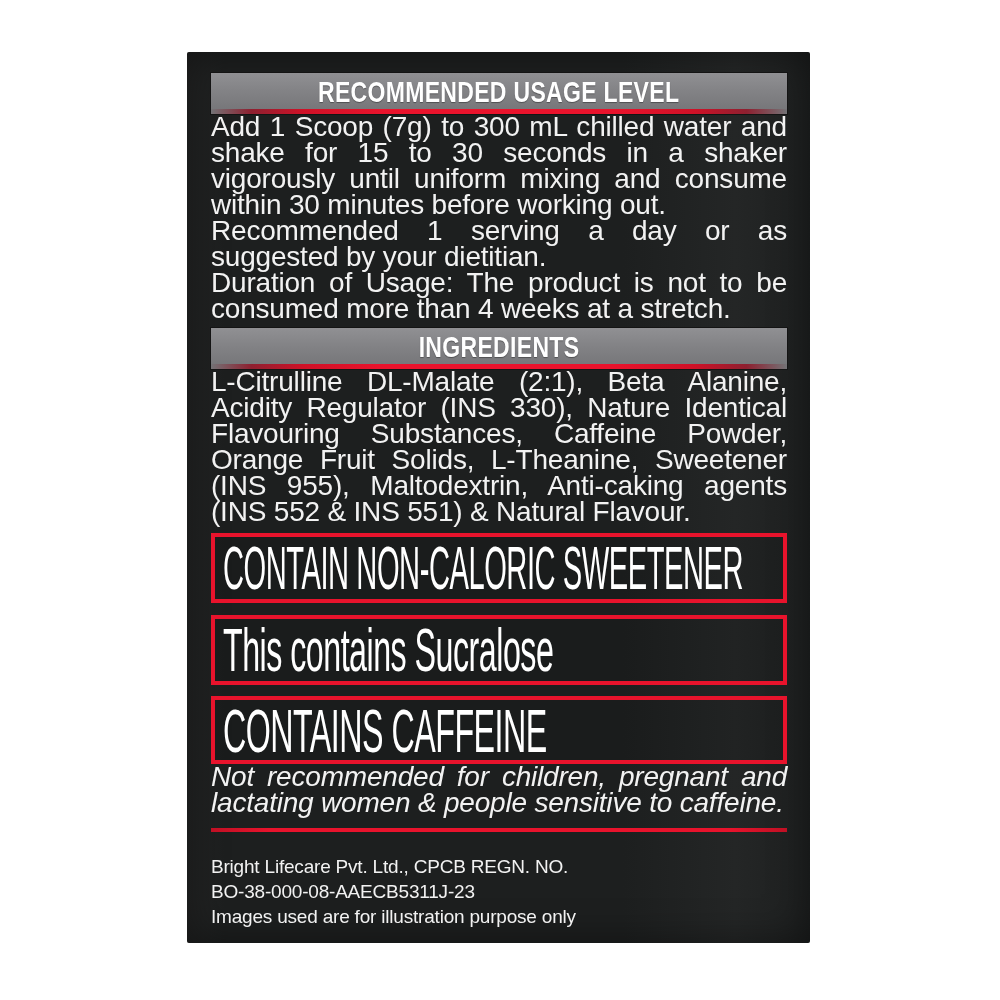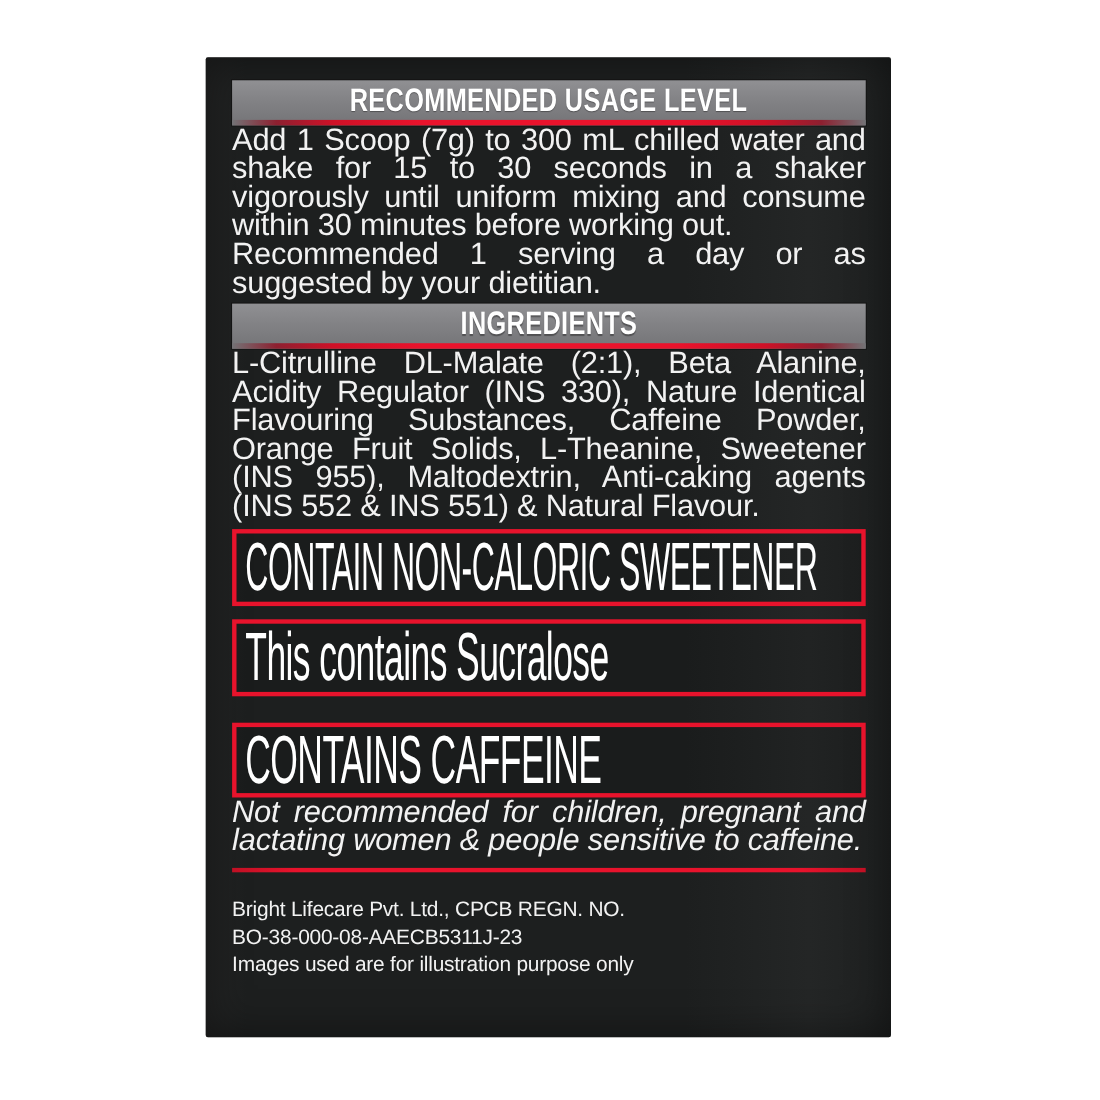--- a/index.html
+++ b/index.html
@@ -58,21 +58,21 @@
   .warnbox{
     height:70px;
     border:4px solid #e8132c;
     box-sizing:border-box;
     display:flex;align-items:flex-start;
     padding-left:8px;
     background:rgba(0,0,0,0.08);
   }
   .wb1{margin-top:8px;}
   .wb2{margin-top:12px;}
-  .wb3{margin-top:24px;height:68px;}
+  .wb3{margin-top:11px;height:68px;}
   .warn-text{
     color:#ffffff;
     font-size:62px;
     line-height:1;
     white-space:nowrap;
     transform-origin:left center;
     letter-spacing:-1px;
   }
   .squeeze-caps{transform:scaleX(0.47);}
   .squeeze-mixed{transform:scaleX(0.52);}
@@ -96,20 +96,21 @@
 <div class="stage">
   <div class="panel">
 
     <div class="bar">
       <span class="bar-title">RECOMMENDED USAGE LEVEL</span>
       <div class="bar-redline"></div>
     </div>
 
     <p class="body p1">Add 1 Scoop (7g) to 300 mL chilled water and shake for 15 to 30 seconds in a shaker vigorously until uniform mixing and consume within 30 minutes before working out.</p>
     <p class="body p2">Recommended 1 serving a day or as suggested by your dietitian.</p>
+    <p class="body p3">Duration of Usage: The product is not to be consumed more than 4 weeks at a stretch.</p>
 
     <div class="bar bar2">
       <span class="bar-title">INGREDIENTS</span>
       <div class="bar-redline"></div>
     </div>
 
     <p class="body ing">L-Citrulline DL-Malate (2:1), Beta Alanine, Acidity Regulator (INS 330), Nature Identical Flavouring Substances, Caffeine Powder, Orange Fruit Solids, L-Theanine, Sweetener (INS 955), Maltodextrin, Anti-caking agents (INS 552 &amp; INS 551) &amp; Natural Flavour.</p>
 
     <div class="warnbox wb1">
       <span class="warn-text squeeze-caps">CONTAIN NON-CALORIC SWEETENER</span>

